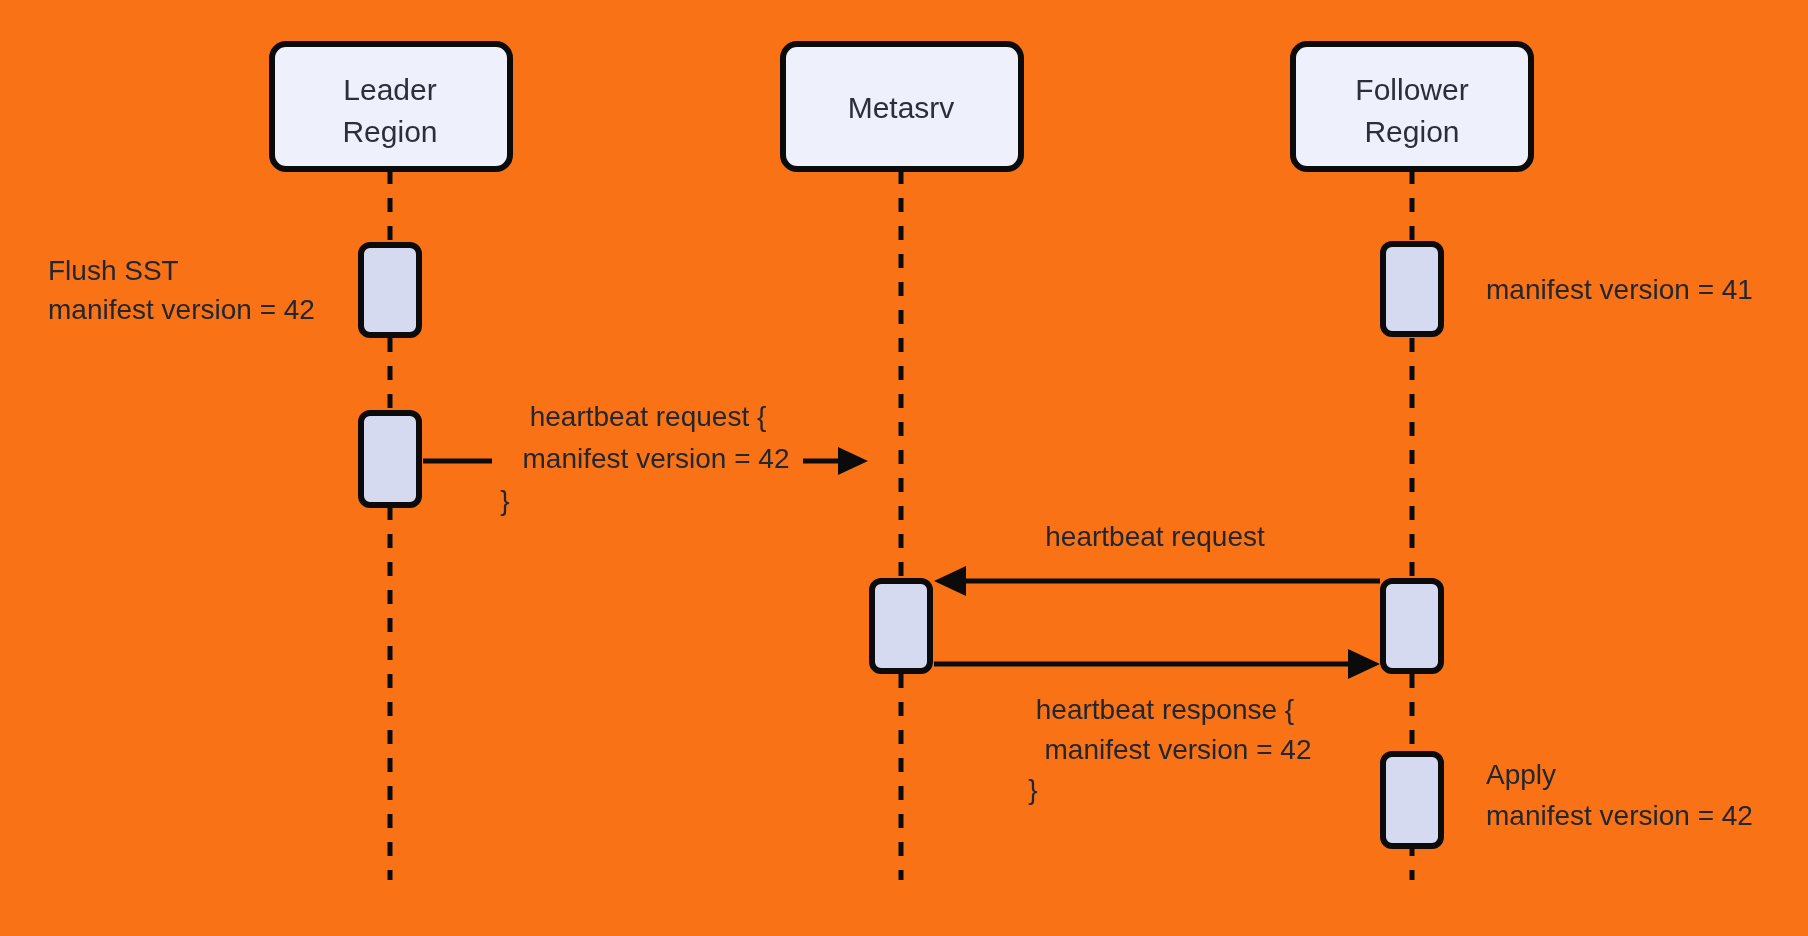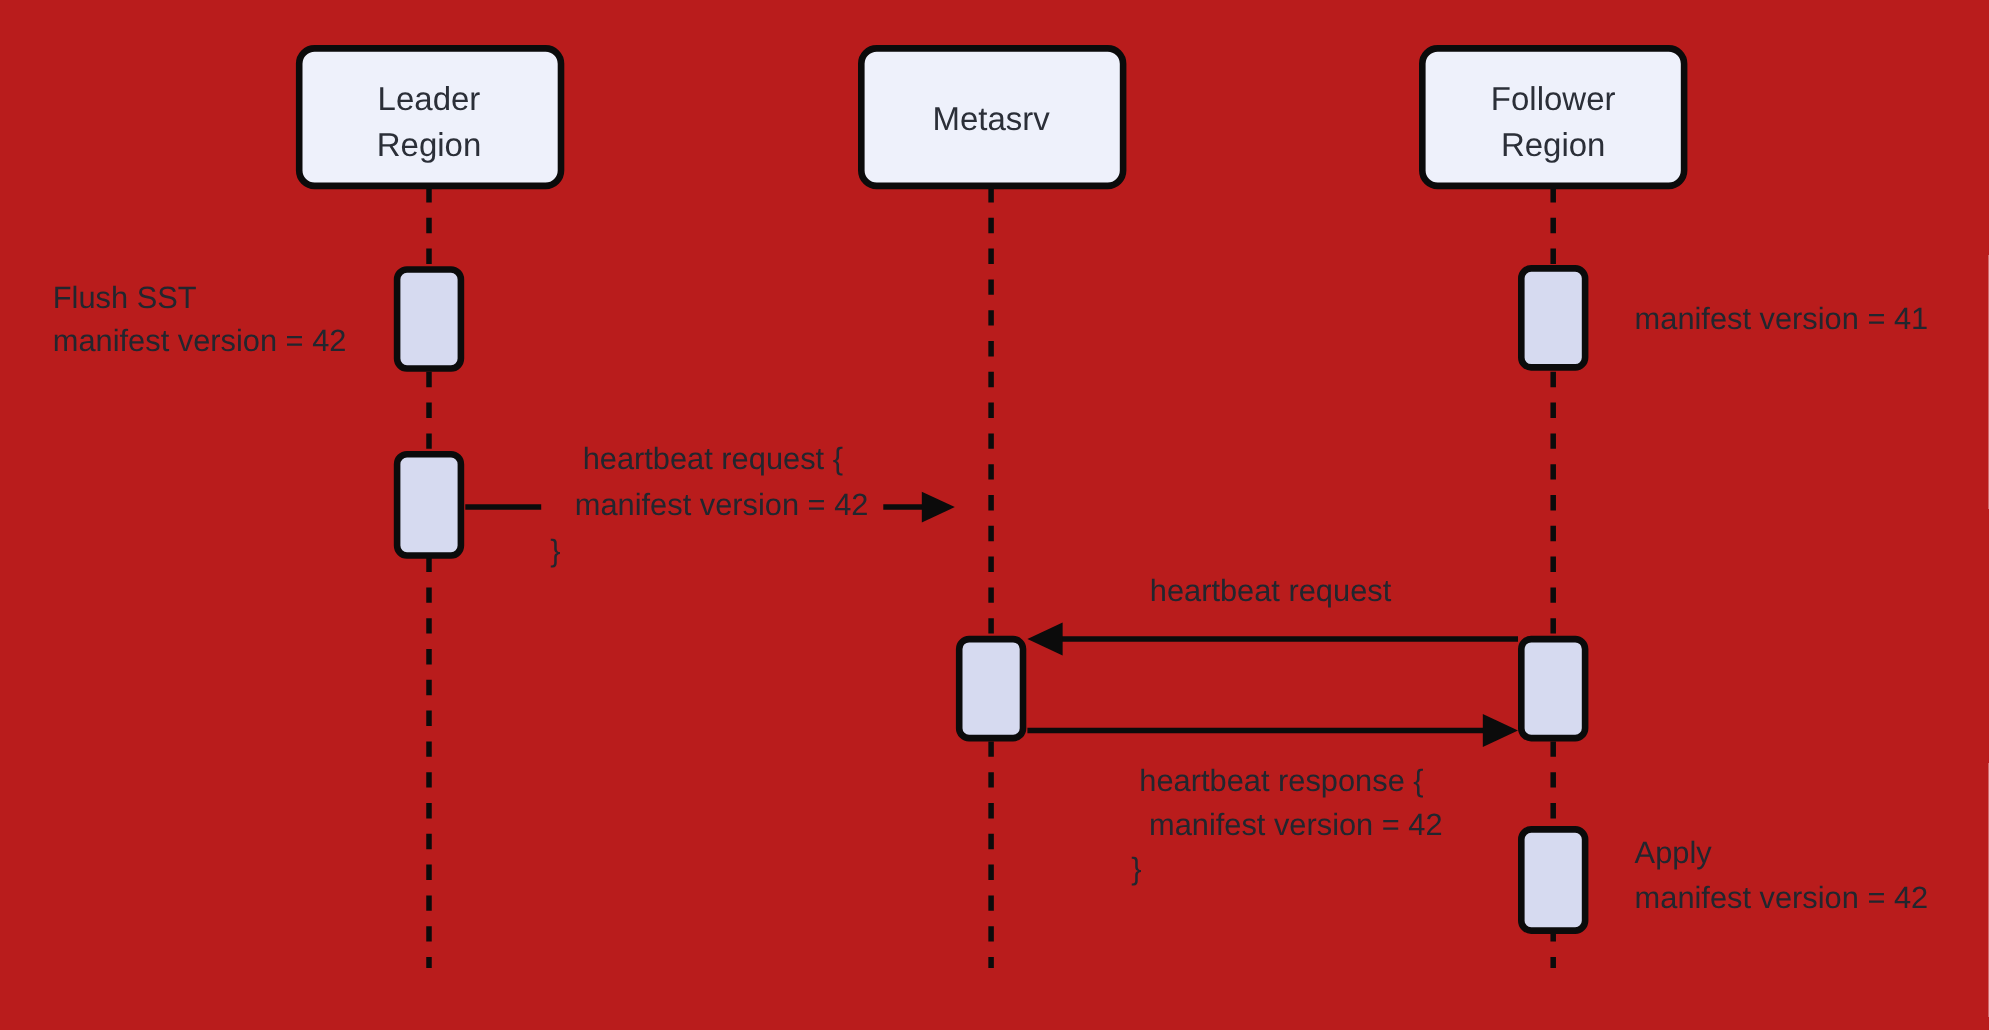--- a/index.html
+++ b/index.html
@@ -10,21 +10,21 @@
   body {
     width: 1808px;
     height: 936px;
     font-family: "Liberation Sans", sans-serif;
     overflow: hidden;
   }
   #diagram-root {
     position: relative;
     width: 1808px;
     height: 936px;
-    background: #b91c1c;
+    background: #f97316;
   }
   #seq-svg {
     position: absolute;
     left: 0;
     top: 0;
     width: 1808px;
     height: 936px;
     display: block;
   }
   .participant-rect {

